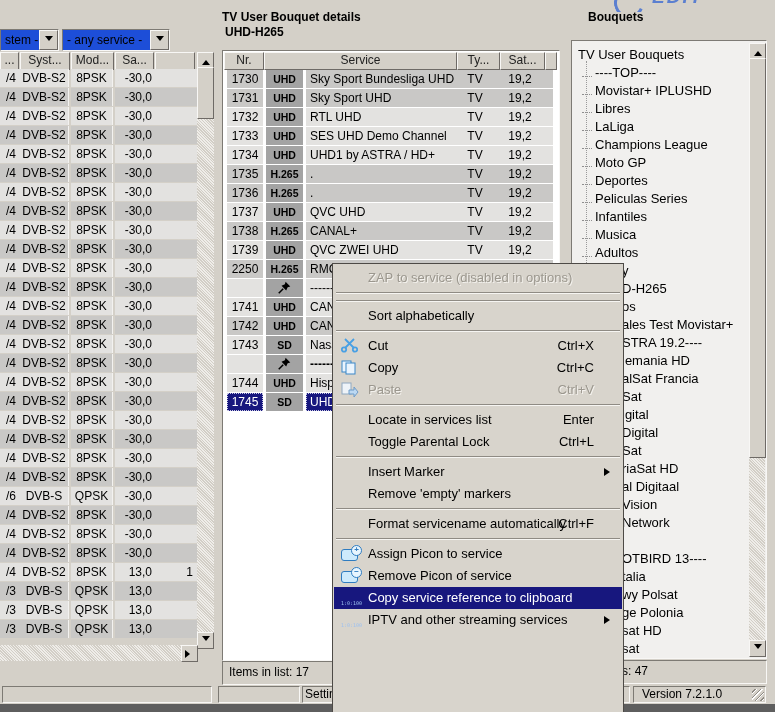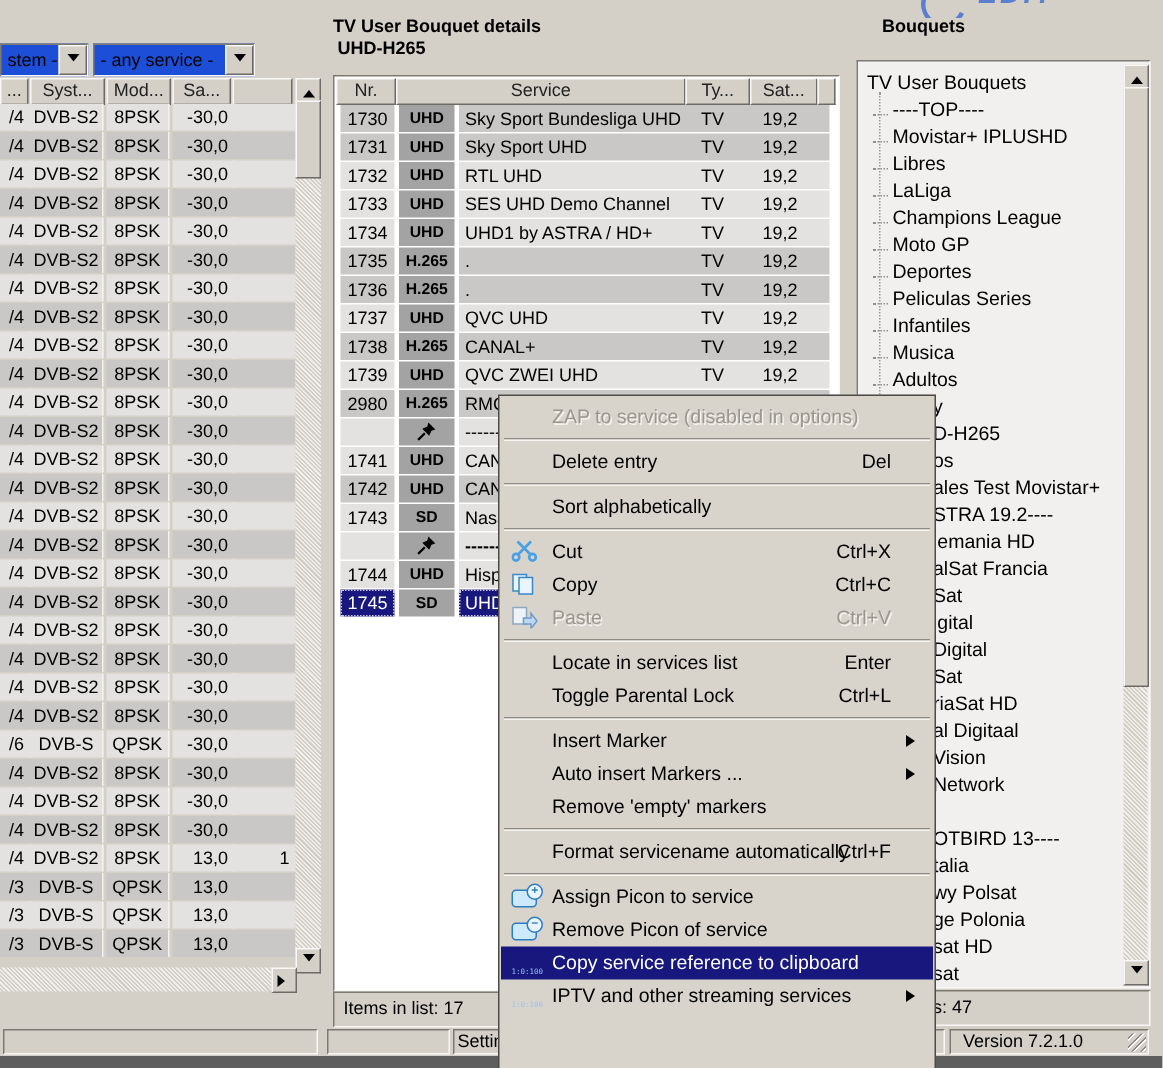--- a/index.html
+++ b/index.html
@@ -430,21 +430,21 @@
         <div class="mrow" style="top: 171px;">
           <div class="mcell mnr shadeA">1739</div>
           <div class="mcell mtype">UHD</div>
           <div class="mcell mmain shadeA">
             <span class="mname">QVC ZWEI UHD</span>
             <span class="mty">TV</span>
             <span class="msat">19,2</span>
           </div>
         </div>
         <div class="mrow" style="top: 190px;">
-          <div class="mcell mnr shadeB">2980</div>
+          <div class="mcell mnr shadeB">2250</div>
           <div class="mcell mtype">H.265</div>
           <div class="mcell mmain shadeB">
             <span class="mname">RMC S</span>
             <span class="mty"></span>
             <span class="msat"></span>
           </div>
         </div>
         <div class="mrow" style="top: 209px;">
           <div class="mcell mnr shadeA"></div>
           <div class="mcell mtype"><svg class="pin" width="13" height="13" viewBox="0 0 14 14" xmlns="http://www.w3.org/2000/svg">
@@ -586,24 +586,20 @@
     <span style="padding-left:8px;">Version 7.2.1.0</span>
     <span class="grip"></span>
   </div>
   <div class="abs" style="left:0;top:704px;width:775px;height:8px;background:#5e5e5e;"></div>
 
   <div id="menu" class="abs" style="left:332px;top:263px;width:288px;height:456px;">
       <div class="mi dis">
         <span class="lbl">ZAP to service (disabled in options)</span>
       </div>
       <div class="msep"></div>
-      <div class="mi">
-        <span class="lbl">Delete entry</span>
-        <span class="sc">Del</span>
-      </div>
       <div class="msep"></div>
       <div class="mi">
         <span class="lbl">Sort alphabetically</span>
       </div>
       <div class="msep"></div>
       <div class="mi">
         <span class="ic"><svg width="17" height="15" viewBox="0 0 17 15" xmlns="http://www.w3.org/2000/svg">
             <g stroke="#49a0e4" stroke-width="1.8" fill="none">
               <path d="M4 1 L13 10 M13 1 L4 10"></path>
               <circle cx="3" cy="11.5" r="2.2"></circle>
@@ -637,24 +633,20 @@
       <div class="mi">
         <span class="lbl">Toggle Parental Lock</span>
         <span class="sc">Ctrl+L</span>
       </div>
       <div class="msep"></div>
       <div class="mi">
         <span class="lbl">Insert Marker</span>
         <span class="subarr"></span>
       </div>
       <div class="mi">
-        <span class="lbl">Auto insert Markers ...</span>
-        <span class="subarr"></span>
-      </div>
-      <div class="mi">
         <span class="lbl">Remove 'empty' markers</span>
       </div>
       <div class="msep"></div>
       <div class="mi">
         <span class="lbl">Format servicename automatically</span>
         <span class="sc">Ctrl+F</span>
       </div>
       <div class="msep"></div>
       <div class="mi">
         <span class="ic">

